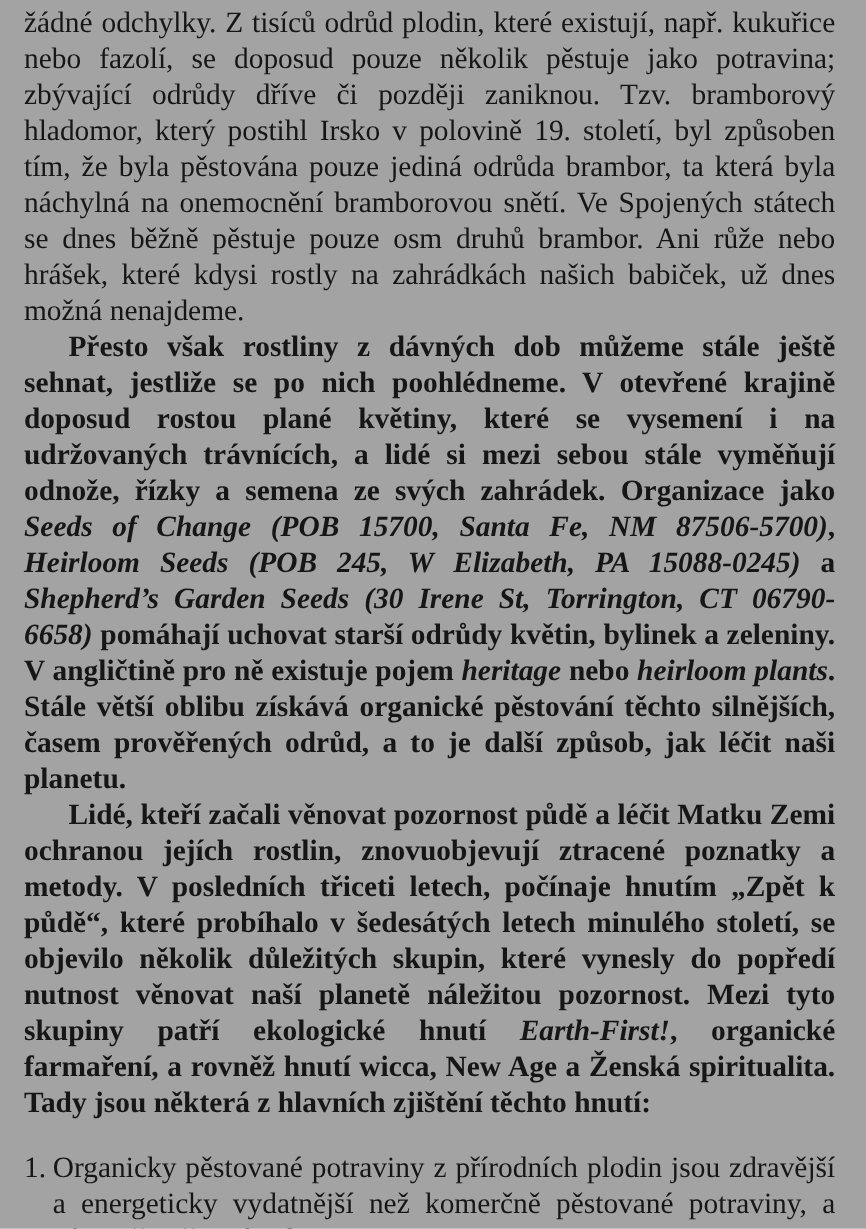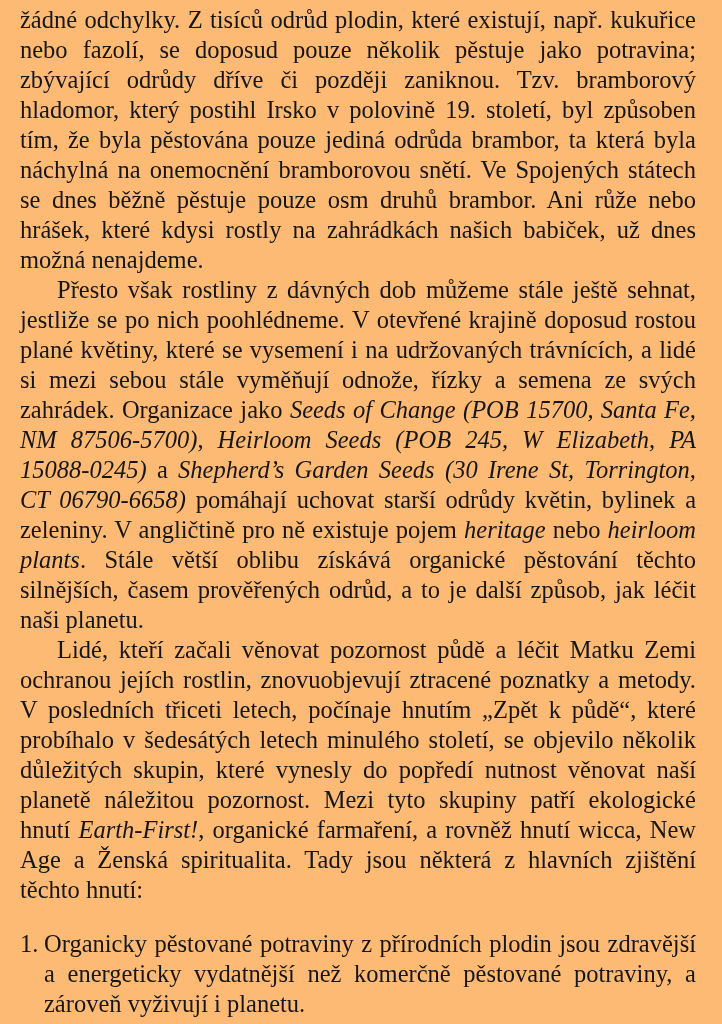--- a/index.html
+++ b/index.html
@@ -8,33 +8,34 @@
     width: 722px;
     height: 1024px;
     overflow: hidden;
     background: #ffffff;
   }
   .page {
     box-sizing: border-box;
     width: 722px;
     height: 1024px;
     padding: 5px 26px 0 20px;
-    background: #fdba74;
+    background: #a3a3a3;
     color: #161616;
     font-family: "Liberation Serif", "DejaVu Serif", serif;
     font-size: 24.5px;
     line-height: 30px;
     text-align: justify;
     text-justify: inter-word;
   }
   .para {
     margin: 0;
   }
   .para.indent {
     text-indent: 37px;
+    font-weight: bold;
   }
   .italic {
     font-style: italic;
   }
   .numbered-list {
     margin: 24px 0 0 0;
     padding: 0;
   }
   .list-item {
     position: relative;

